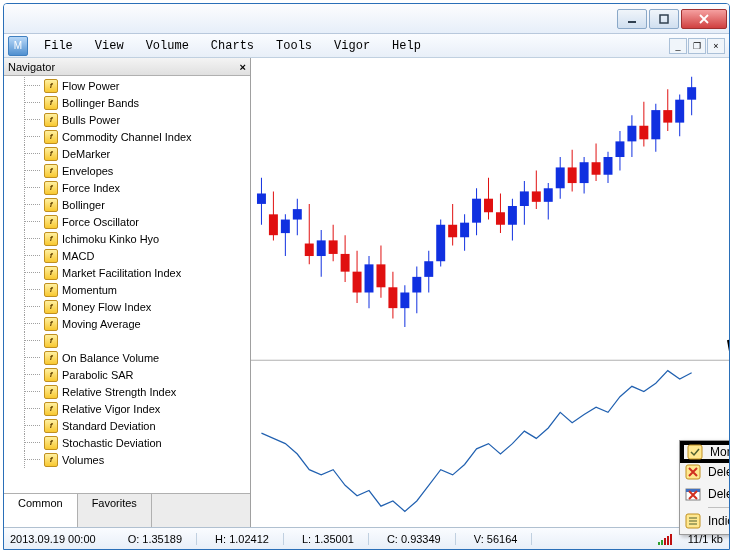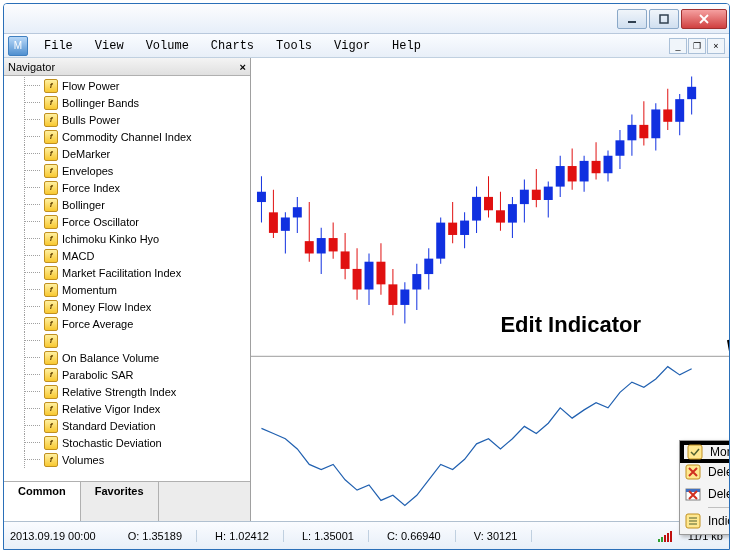--- a/index.html
+++ b/index.html
@@ -26,36 +26,36 @@
 .nav-header { height: 18px; background: linear-gradient(#f4f4f4, #e0e0e0); border-bottom: 1px solid #b0b0b0; display: flex; align-items: center; padding: 0 4px; font-size: 11px; }
 .nav-header .nav-close { margin-left: auto; cursor: pointer; font-size: 11px; font-weight: bold; }
 .nav-tree { flex: 1; overflow-y: scroll; font-size: 11px; padding: 1px 0; position: relative; }
 .nav-tree::-webkit-scrollbar { width: 17px; }
 .nav-tree::-webkit-scrollbar-track { background: #f0f0f0; border-left: 1px solid #d0d0d0; }
 .nav-tree::-webkit-scrollbar-thumb { background: linear-gradient(to right, #f0f0f0, #d8d8d8); border: 1px solid #b0b0b0; border-radius: 2px; }
 .tree-item { display: flex; align-items: center; height: 17px; padding-left: 40px; gap: 4px; white-space: nowrap; cursor: pointer; position: relative; }
 .tree-item::before { content: ""; position: absolute; left: 20px; top: 8px; width: 16px; border-top: 1px dotted #a0a0a0; }
 .tree-item::after { content: ""; position: absolute; left: 20px; top: 0; height: 100%; border-left: 1px dotted #a0a0a0; }
 .tree-icon { width: 14px; height: 14px; background: linear-gradient(#fff0a0, #f8c830); border: 1px solid #c09020; border-radius: 2px; display: flex; align-items: center; justify-content: center; font-size: 8px; font-style: italic; font-weight: bold; color: #604000; flex-shrink: 0; }
-.nav-tabs { height: 40px; display: flex; border-top: 1px solid #b0b0b0; background: #ececec; font-size: 11px; font-weight: bold; }
+.nav-tabs { height: 34px; display: flex; border-top: 1px solid #b0b0b0; background: #ececec; font-size: 11px; }
 .nav-tab { padding: 3px 14px; border-right: 1px solid #b0b0b0; cursor: pointer; }
 .nav-tab.active { background: #fff; }
 
 .chart-area { flex: 1; position: relative; background: #fff; }
 .chart-svg { width: 100%; height: 100%; }
 .annotation { position: absolute; top: 254px; right: 88px; font-size: 22px; font-weight: bold; color: #000; pointer-events: none; }
 .annotation-line { position: absolute; top: 282px; left: 476px; width: 2px; height: 104px; background: #000; transform-origin: top; transform: rotate(-10deg); pointer-events:none; }
 
 .context-menu { position: absolute; top: 382px; left: 428px; width: 232px; background: #f4f4f4; border: 1px solid #9a9a9a; box-shadow: 2px 2px 4px rgba(0,0,0,0.25); font-size: 12px; padding: 2px; }
 .ctx-item { display: flex; align-items: center; height: 22px; padding: 0 6px 0 2px; gap: 6px; cursor: pointer; }
 .ctx-item.highlighted { border: 4px solid #000; margin: -2px; position: relative; z-index: 2; }
 .ctx-icon { width: 18px; height: 18px; display: flex; align-items: center; justify-content: center; flex-shrink: 0; }
 .ctx-sep { height: 1px; background: #c0c0c0; margin: 2px 2px 2px 26px; }
 
-.status-bar { height: 28px; background: linear-gradient(#fafcff, #e8eff8); border-top: 1px solid #b0c0d0; display: flex; align-items: center; font-size: 11px; padding: 0 6px; gap: 4px; }
+.status-bar { height: 22px; background: linear-gradient(#fafcff, #e8eff8); border-top: 1px solid #b0c0d0; display: flex; align-items: center; font-size: 11px; padding: 0 6px; gap: 4px; }
 .status-cell { padding: 0 14px; border-right: 1px solid #c0d0e0; }
 .status-cell:first-child { padding-left: 0; border-right:none; }
 .status-right { margin-left: auto; display: flex; align-items: center; gap: 16px; }
 .signal-bars { display: flex; align-items: flex-end; gap: 1px; height: 12px; }
 .signal-bars span { width: 2px; background: #c01010; }
 .signal-bars span:nth-child(1){height:3px} .signal-bars span:nth-child(2){height:5px} .signal-bars span:nth-child(3){height:7px} .signal-bars span:nth-child(4){height:9px} .signal-bars span:nth-child(5){height:11px}
 .signal-bars .g { background: #30a030; }
 </style>
 </head>
 <body>
@@ -157,21 +157,21 @@
           <div class="tree-item">
             <span class="tree-icon">f</span>
             <span>Momentum</span>
           </div>
           <div class="tree-item">
             <span class="tree-icon">f</span>
             <span>Money Flow Index</span>
           </div>
           <div class="tree-item">
             <span class="tree-icon">f</span>
-            <span>Force Average</span>
+            <span>Moving Average</span>
           </div>
           <div class="tree-item">
             <span class="tree-icon">f</span>
           </div>
           <div class="tree-item">
             <span class="tree-icon">f</span>
             <span>On Balance Volume</span>
           </div>
           <div class="tree-item">
             <span class="tree-icon">f</span>
@@ -276,21 +276,20 @@
           <line x1="406.5" x2="406.5" y1="44" y2="90" stroke="#1030e0" stroke-width="1"></line>
           <rect x="402" width="9" y="50" height="28" fill="#1030e0"></rect>
           <line x1="418.5" x2="418.5" y1="30" y2="70" stroke="#e01010" stroke-width="1"></line>
           <rect x="414" width="9" y="50" height="12" fill="#e01010"></rect>
           <line x1="430.5" x2="430.5" y1="35" y2="75" stroke="#1030e0" stroke-width="1"></line>
           <rect x="426" width="9" y="40" height="22" fill="#1030e0"></rect>
           <line x1="442.5" x2="442.5" y1="18" y2="55" stroke="#1030e0" stroke-width="1"></line>
           <rect x="438" width="9" y="28" height="12" fill="#1030e0"></rect>
           <polyline points="10.5,360 22.5,365 34.5,370 46.5,380 58.5,395 70.5,400 82.5,395 94.5,410 106.5,420 118.5,415 130.5,430 142.5,425 154.5,435 166.5,425 178.5,410 190.5,395 202.5,400 214.5,390 226.5,375 238.5,370 250.5,380 262.5,370 274.5,358 286.5,365 298.5,355 310.5,340 322.5,350 334.5,342 346.5,335 358.5,340 370.5,325 382.5,315 394.5,320 406.5,312 418.5,300 430.5,308 442.5,302" fill="none" stroke="#2060b0" stroke-width="1.2"></polyline>
         </svg>
-      <div class="annotation">Edit Indicator</div>
       <div class="annotation-line"></div>
 
       <div class="context-menu">
         <div class="ctx-item highlighted">
           <span class="ctx-icon">
               <svg width="16" height="16">
                 <rect x="1" y="1" width="14" height="14" rx="2" fill="#ffe890" stroke="#c09020"></rect>
                 <path d="M4 8 L7 11 L12 5" stroke="#506030" stroke-width="1.5" fill="none"></path>
               </svg>
             </span>
@@ -329,22 +328,22 @@
       </div>
     </div>
 
   </div>
 
   <div class="status-bar">
     <span class="status-cell">2013.09.19 00:00</span>
     <span class="status-cell">O: 1.35189</span>
     <span class="status-cell">H: 1.02412</span>
     <span class="status-cell">L: 1.35001</span>
-    <span class="status-cell">C: 0.66940</span>
-    <span class="status-cell">V: 30121</span>
+    <span class="status-cell">C: 0.93349</span>
+    <span class="status-cell">V: 56164</span>
     <div class="status-right">
       <div class="signal-bars">
         <span class="g"></span>
           <span class="g"></span>
           <span></span>
           <span></span>
           <span></span>
       </div>
       <span>11/1 kb</span>
     </div>

